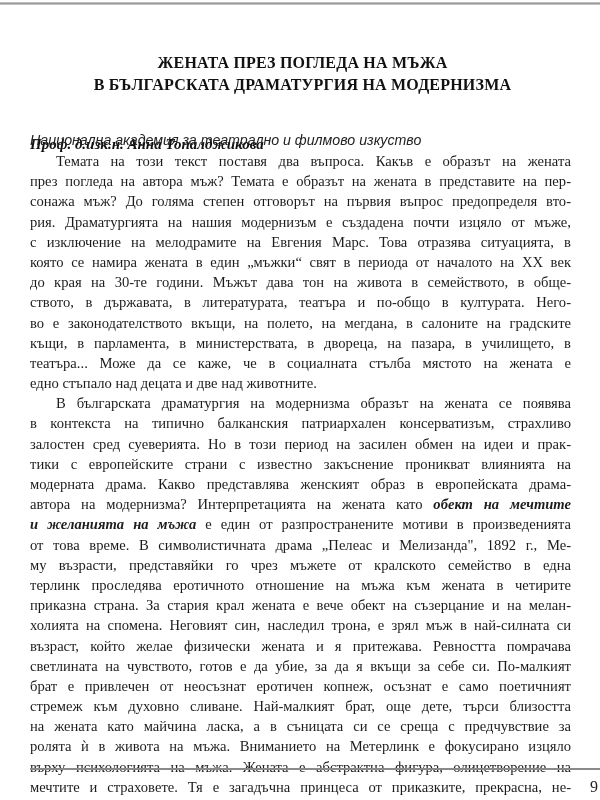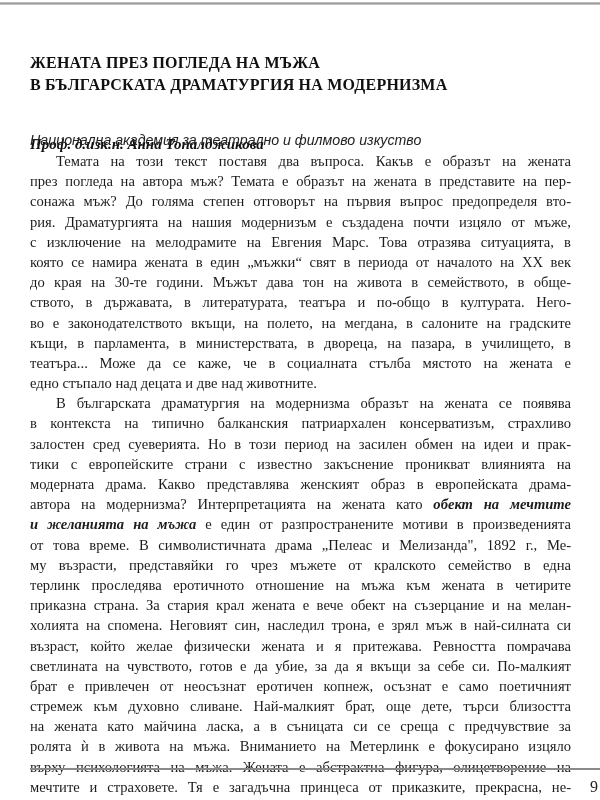--- a/index.html
+++ b/index.html
@@ -10,21 +10,21 @@
     color: #1a1a1a;
   }
   .top-rule {
     position: absolute; left: 0; top: 2px; width: 600px; height: 3px;
     background: linear-gradient(#d0d0d0, #9a9a9a, #d8d8d8);
   }
   .title {
     position: absolute; left: 30px; top: 52px; width: 545px;
     font-family: "Liberation Serif", serif;
     font-weight: bold; font-size: 16px; line-height: 22px;
-    letter-spacing: 0.2px; color: #111;
+    letter-spacing: 0.2px; color: #111; text-align: center;
   }
   .title div { white-space: nowrap; }
   .author {
     position: absolute; left: 30px; top: 110px;
     font-family: "Liberation Serif", serif;
     font-style: italic; font-weight: bold; font-size: 15px; line-height: 20px;
     color: #111;
     margin-top: 24px;
   }
   .affiliation {

